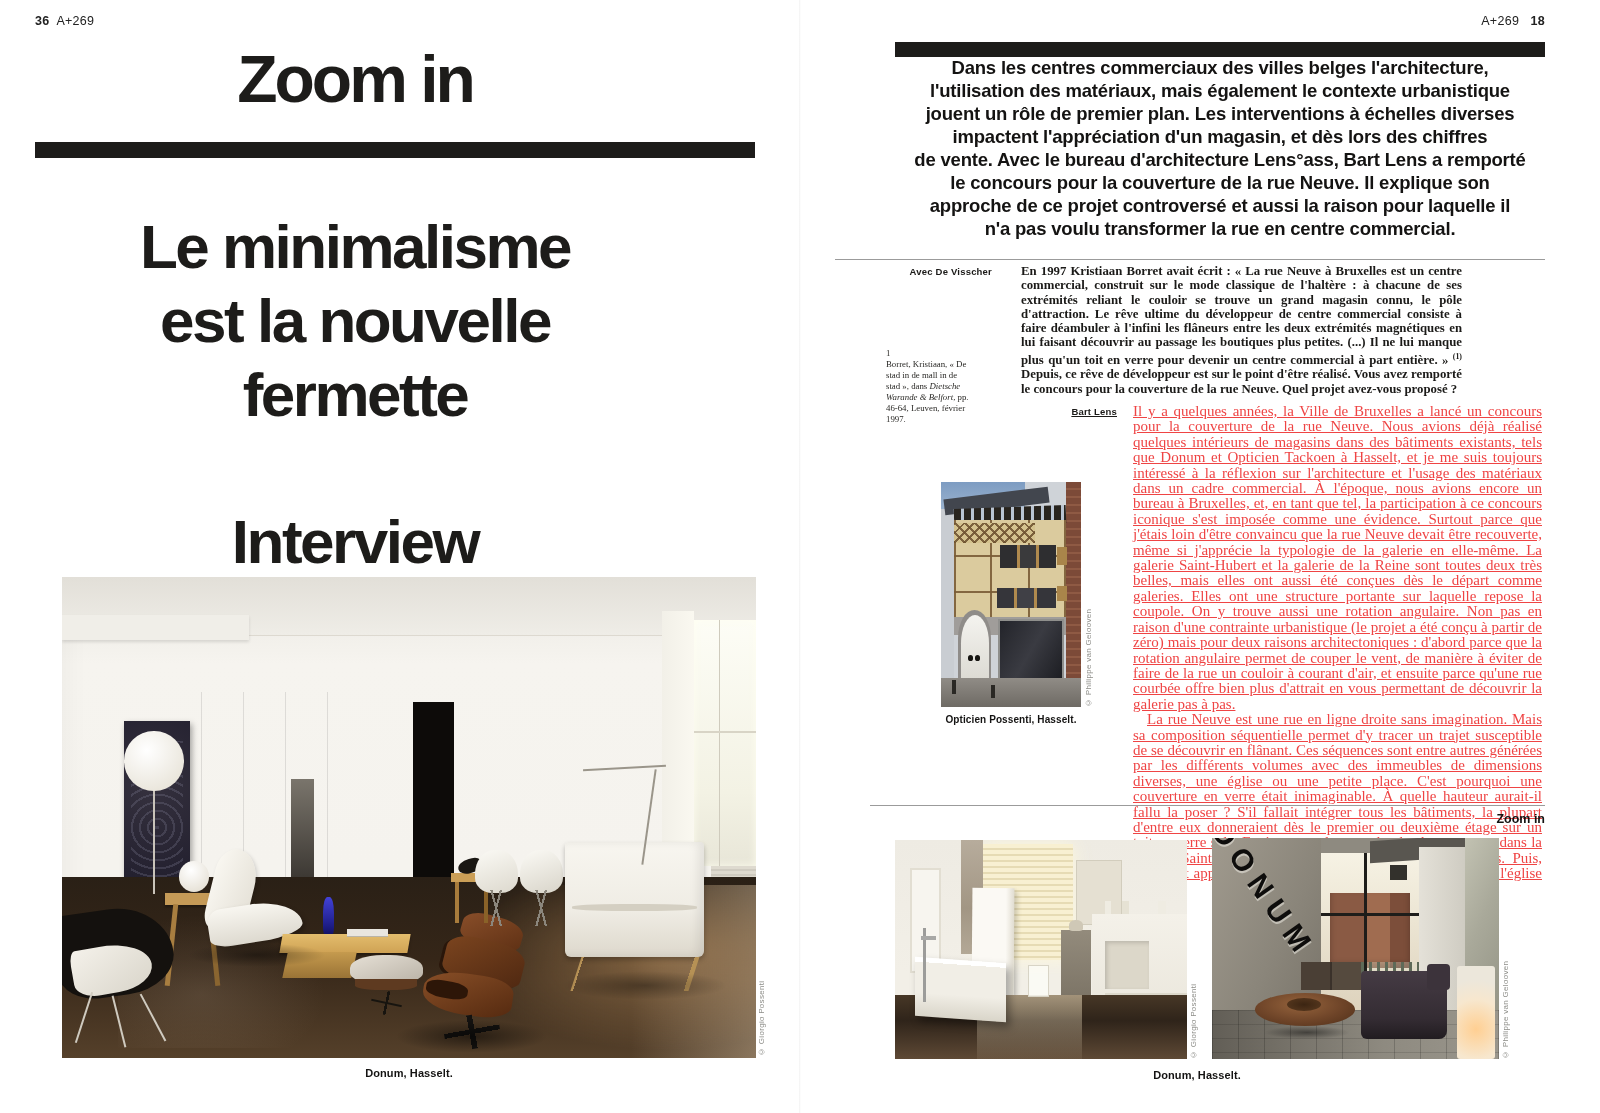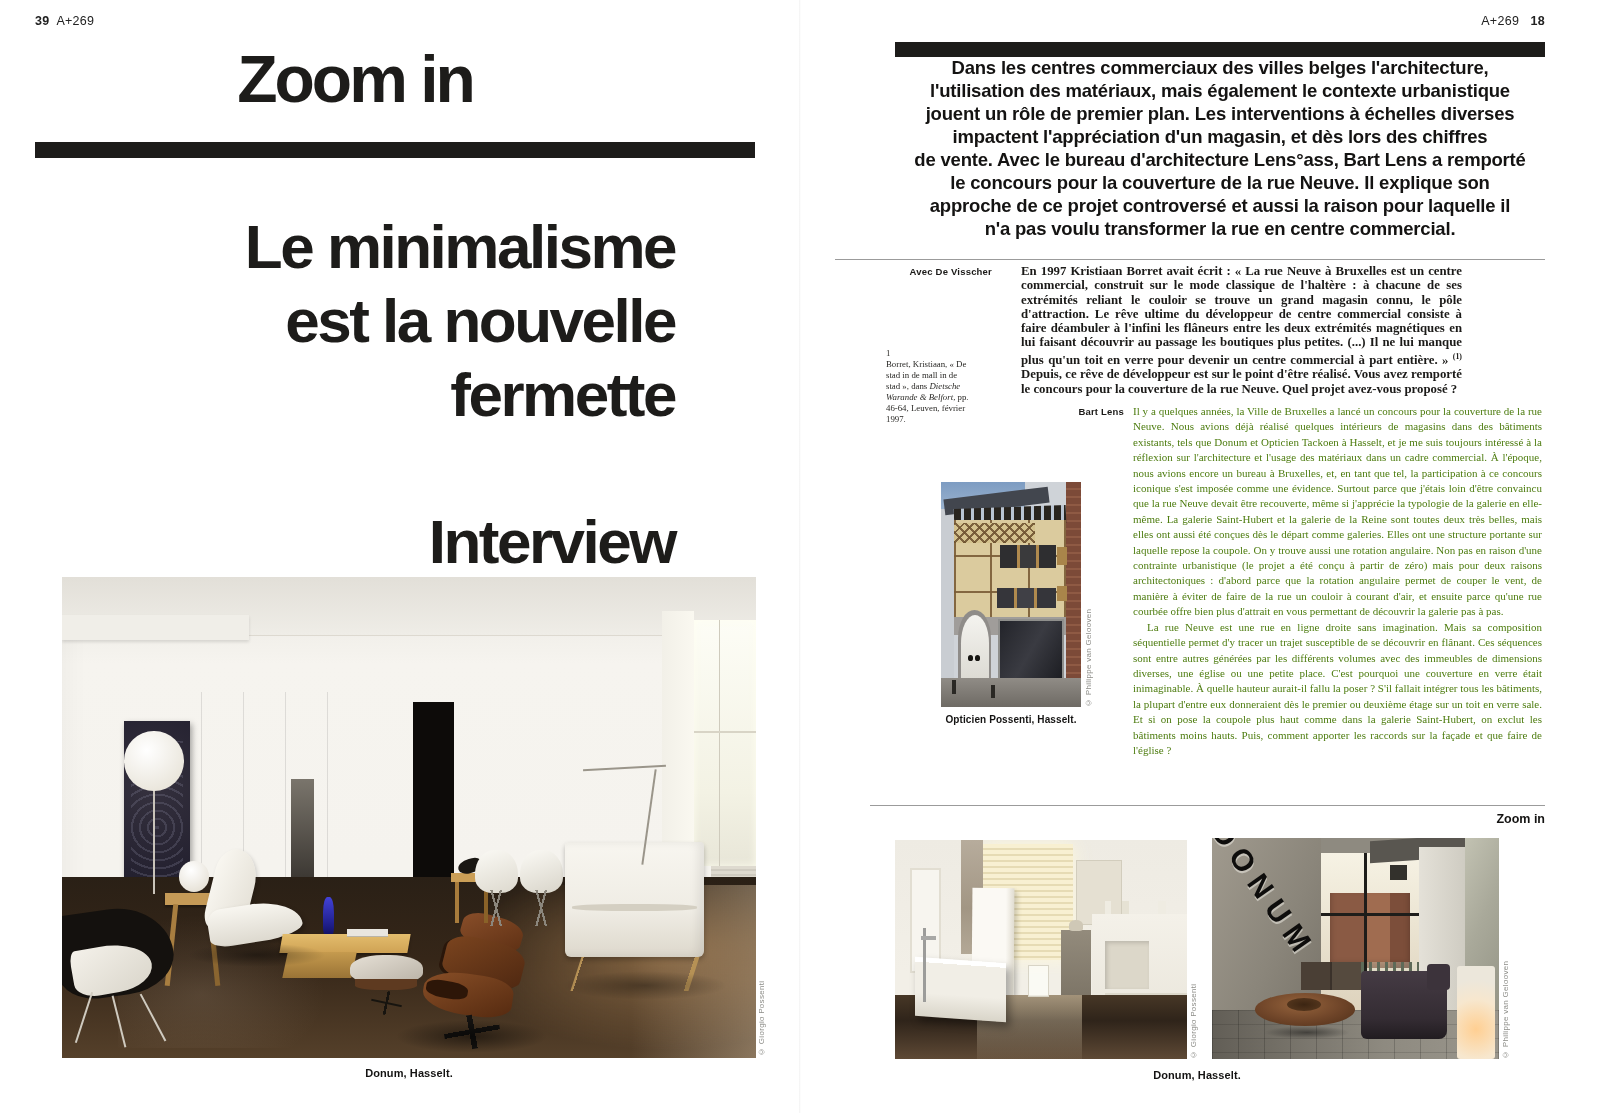--- a/index.html
+++ b/index.html
@@ -2,46 +2,46 @@
 <html lang="fr"><head>
 <meta charset="utf-8">
 <style>
   html,body{margin:0;padding:0;background:#ffffff;}
   #spread{position:relative;width:1600px;height:1113px;background:#ffffff;overflow:hidden;
           font-family:"Liberation Sans",sans-serif;color:#1b1a18;}
   .a{position:absolute;display:block;}
   .bar{background:#1d1c1a;}
   .rule{background:#9b9b9b;}
   .kicker-big{font-weight:700;font-size:66px;letter-spacing:-3px;text-align:center;line-height:70px;color:#1d1c1a;}
-  .headline{font-weight:700;font-size:62px;letter-spacing:-2.5px;text-align:right;line-height:74px;
+  .headline{font-weight:700;font-size:62px;letter-spacing:-2.5px;text-align:center;line-height:74px;
             white-space:pre-line;color:#1d1c1a;}
   .pagehead{font-size:12.5px;letter-spacing:0.3px;color:#222;}
   .intro{font-weight:700;font-size:18.5px;line-height:23px;text-align:center;letter-spacing:-0.2px;
          white-space:pre-line;color:#141312;}
   .qtext{font-family:"Liberation Serif",serif;font-weight:700;font-size:12.8px;line-height:14.3px;
          text-align:justify;color:#1b1a18;}
-  .atext{font-family:"Liberation Serif",serif;font-size:11px;line-height:15.4px;text-align:justify;color:#4d7c0f;}
+  .atext{font-family:"Liberation Serif",serif;font-size:15px;line-height:15.4px;text-align:justify;color:#ef4444;text-decoration:underline;}
   .byline{font-weight:700;font-size:9.5px;letter-spacing:0.2px;color:#1b1a18;text-align:right;}
   .footnote{font-family:"Liberation Serif",serif;font-size:8.8px;line-height:11px;color:#2a2926;}
   .caption{font-weight:700;font-size:11px;letter-spacing:0.1px;text-align:center;color:#141312;}
   .credit{writing-mode:vertical-rl;transform:rotate(180deg);font-size:8px;color:#8d8d88;letter-spacing:0.3px;
           white-space:nowrap;}
   .photo{overflow:hidden;background:#eceae4;}
   sup{font-size:0.62em;}
 </style>
 </head>
 <body>
 
 <div id="spread">
 
   <span class="a" style="left:799px;top:0;width:2px;height:1113px;background:linear-gradient(90deg,rgba(0,0,0,0.05),rgba(0,0,0,0.0));"></span>
 
   <div class="a" style="left:0;top:0;width:800px;height:1113px;">
     <div class="a pagehead" style="left:35px;top:14px;">
-      <b>39</b>&nbsp;
+      <b>36</b>&nbsp;
       <span>A+269</span>
     </div>
 
     <div class="a kicker-big" style="left:35px;top:44px;width:640px;">Zoom in</div>
 
     <span class="a bar" style="left:35px;top:142px;width:720px;height:16px;"></span>
 
     <div class="a headline" style="left:35px;top:210px;width:640px;">Le minimalisme
 est la nouvelle
 fermette</div>
@@ -154,21 +154,21 @@
 
     <div class="a qtext" style="left:221px;top:264px;width:441px;">
       <span>En 1997 Kristiaan Borret avait écrit : « La rue Neuve à Bruxelles est un centre commercial, construit sur le mode classique de l'haltère : à chacune de ses extrémités reliant le couloir se trouve un grand magasin connu, le pôle d'attraction. Le rêve ultime du développeur de centre commercial consiste à faire déambuler à l'infini les flâneurs entre les deux extrémités magnétiques en lui faisant découvrir au passage les boutiques plus petites. (...) Il ne lui manque plus qu'un toit en verre pour devenir un centre commercial à part entière. » </span><sup>(1)</sup><span> Depuis, ce rêve de développeur est sur le point d'être réalisé. Vous avez remporté le concours pour la couverture de la rue Neuve. Quel projet avez-vous proposé ?</span>
     </div>
 
     <div class="a footnote" style="left:86px;top:348px;width:86px;">
       <span style="display:block;">1</span>
       <span><span>Borret, Kristiaan, « De stad in de mall in de stad », dans </span><i>Dietsche Warande &amp; Belfort</i><span>, pp. 46-64, Leuven, février 1997.</span></span>
     </div>
 
-    <div class="a byline" style="left:204px;top:406px;width:120px;">Bart Lens</div>
+    <div class="a byline" style="left:197px;top:406px;width:120px;text-decoration:underline;">Bart Lens</div>
 
     <div class="a atext" style="left:333px;top:404px;width:409px;">
       <p style="margin:0;">Il y a quelques années, la Ville de Bruxelles a lancé un concours pour la couverture de la rue Neuve. Nous avions déjà réalisé quelques intérieurs de magasins dans des bâtiments existants, tels que Donum et Opticien Tackoen à Hasselt, et je me suis toujours intéressé à la réflexion sur l'architecture et l'usage des matériaux dans un cadre commercial. À l'époque, nous avions encore un bureau à Bruxelles, et, en tant que tel, la participation à ce concours iconique s'est imposée comme une évidence. Surtout parce que j'étais loin d'être convaincu que la rue Neuve devait être recouverte, même si j'apprécie la typologie de la galerie en elle-même. La galerie Saint-Hubert et la galerie de la Reine sont toutes deux très belles, mais elles ont aussi été conçues dès le départ comme galeries. Elles ont une structure portante sur laquelle repose la coupole. On y trouve aussi une rotation angulaire. Non pas en raison d'une contrainte urbanistique (le projet a été conçu à partir de zéro) mais pour deux raisons architectoniques : d'abord parce que la rotation angulaire permet de couper le vent, de manière à éviter de faire de la rue un couloir à courant d'air, et ensuite parce qu'une rue courbée offre bien plus d'attrait en vous permettant de découvrir la galerie pas à pas.</p>
       <p style="margin:0;text-indent:14px;">La rue Neuve est une rue en ligne droite sans imagination. Mais sa composition séquentielle permet d'y tracer un trajet susceptible de se découvrir en flânant. Ces séquences sont entre autres générées par les différents volumes avec des immeubles de dimensions diverses, une église ou une petite place. C'est pourquoi une couverture en verre était inimaginable. À quelle hauteur aurait-il fallu la poser ? S'il fallait intégrer tous les bâtiments, la plupart d'entre eux donneraient dès le premier ou deuxième étage sur un toit en verre sale. Et si on pose la coupole plus haut comme dans la galerie Saint-Hubert, on exclut les bâtiments moins hauts. Puis, comment apporter les raccords sur la façade et que faire de l'église ?</p>
     </div>
 
     <div class="a photo" style="left:141px;top:482px;width:140px;height:225px;background:#cfd3d8;">
       <span class="a" style="left:0;top:0;width:60%;height:18%;background:linear-gradient(180deg,#7d9cc2,#a9bdd4);"></span>
       <span class="a" style="left:0;top:12%;width:9%;height:76%;background:#c9cdd2;"></span>
       <span class="a" style="left:89%;top:0;width:11%;height:100%;background:repeating-linear-gradient(180deg,#7c4a38 0 6px,#8f5a44 6px 8px);"></span>

